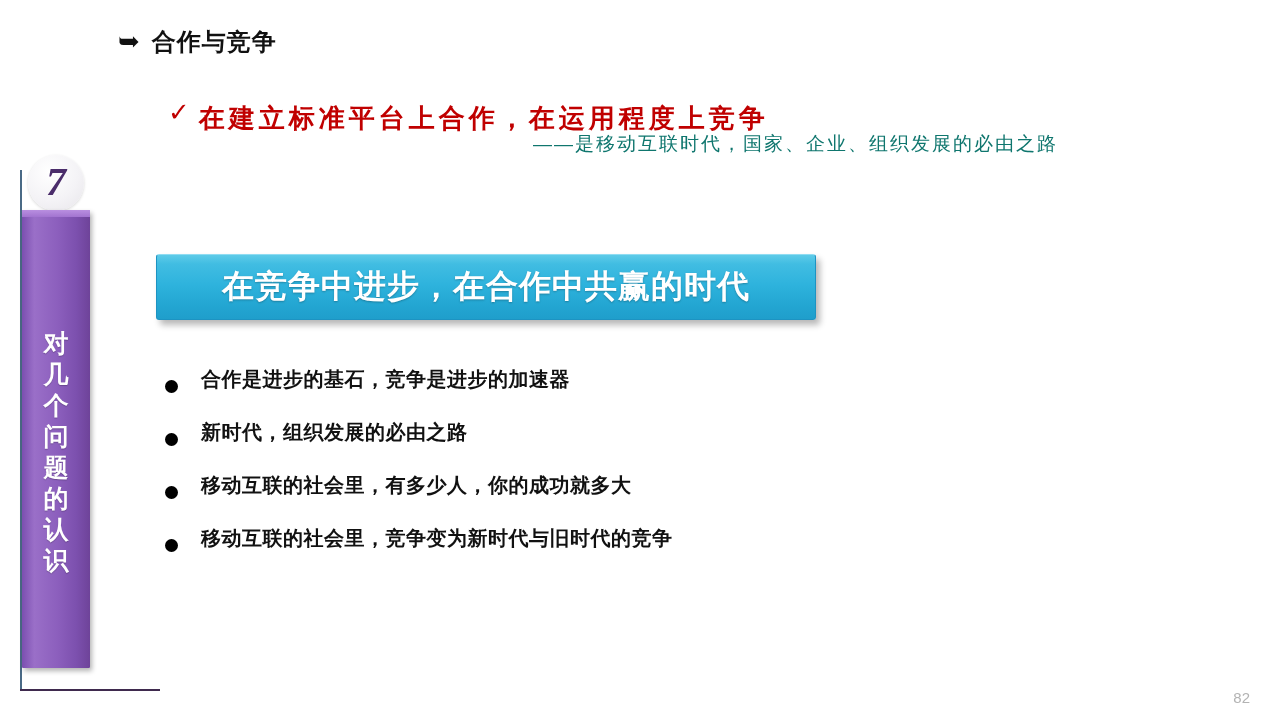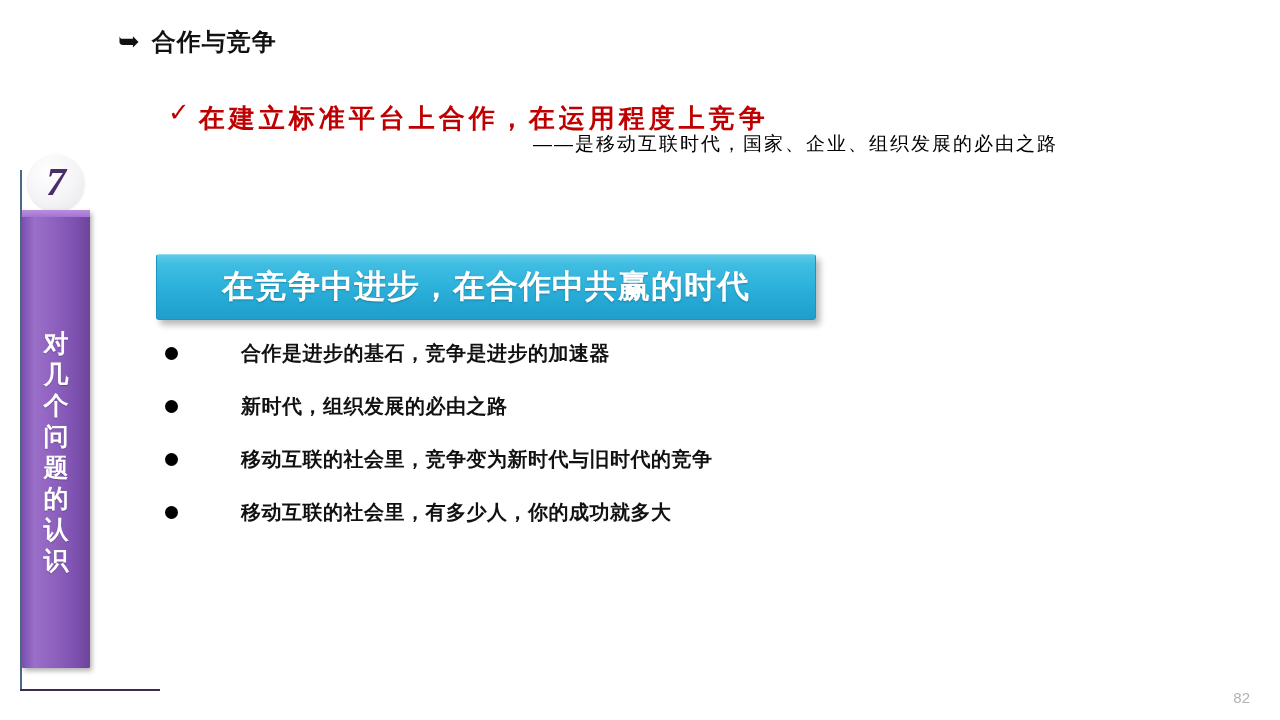--- a/index.html
+++ b/index.html
@@ -136,21 +136,21 @@
     letter-spacing: 4px;
     margin-top: 13px;
   }
 
   
   .note-line {
     position: absolute;
     left: 533px;
     top: 131px;
     font-size: 19px;
-    color: #000000;
+    color: #0f766e;
     letter-spacing: 2px;
     white-space: nowrap;
   }
 
   
   .banner {
     position: absolute;
     left: 156px;
     top: 254px;
     width: 658px;
@@ -175,23 +175,22 @@
 
   
   .bullets {
     position: absolute;
     left: 165px;
     top: 340px;
     width: 700px;
   }
   .bullet-row {
     display: flex;
-    align-items: flex-start;
+    align-items: flex-end;
     height: 53px;
-    gap: 40px;
   }
   .bullet-dot {
     width: 13px;
     height: 13px;
     border-radius: 50%;
     background: #000000;
     flex: 0 0 auto;
     margin-top: 7px;
   }
   .bullet-text {
@@ -256,23 +255,23 @@
     <div class="bullet-row">
       <span class="bullet-dot"></span>
       <span class="bullet-text">合作是进步的基石，竞争是进步的加速器</span>
     </div>
     <div class="bullet-row">
       <span class="bullet-dot"></span>
       <span class="bullet-text">新时代，组织发展的必由之路</span>
     </div>
     <div class="bullet-row">
       <span class="bullet-dot"></span>
+      <span class="bullet-text">移动互联的社会里，有多少人，你的成功就多大</span>
+    </div>
+    <div class="bullet-row">
+      <span class="bullet-dot"></span>
       <span class="bullet-text">移动互联的社会里，竞争变为新时代与旧时代的竞争</span>
     </div>
-    <div class="bullet-row">
-      <span class="bullet-dot"></span>
-      <span class="bullet-text">移动互联的社会里，有多少人，你的成功就多大</span>
-    </div>
   </div>
 
   <div class="page-num">82</div>
 
 </div>
 
 </body></html>

